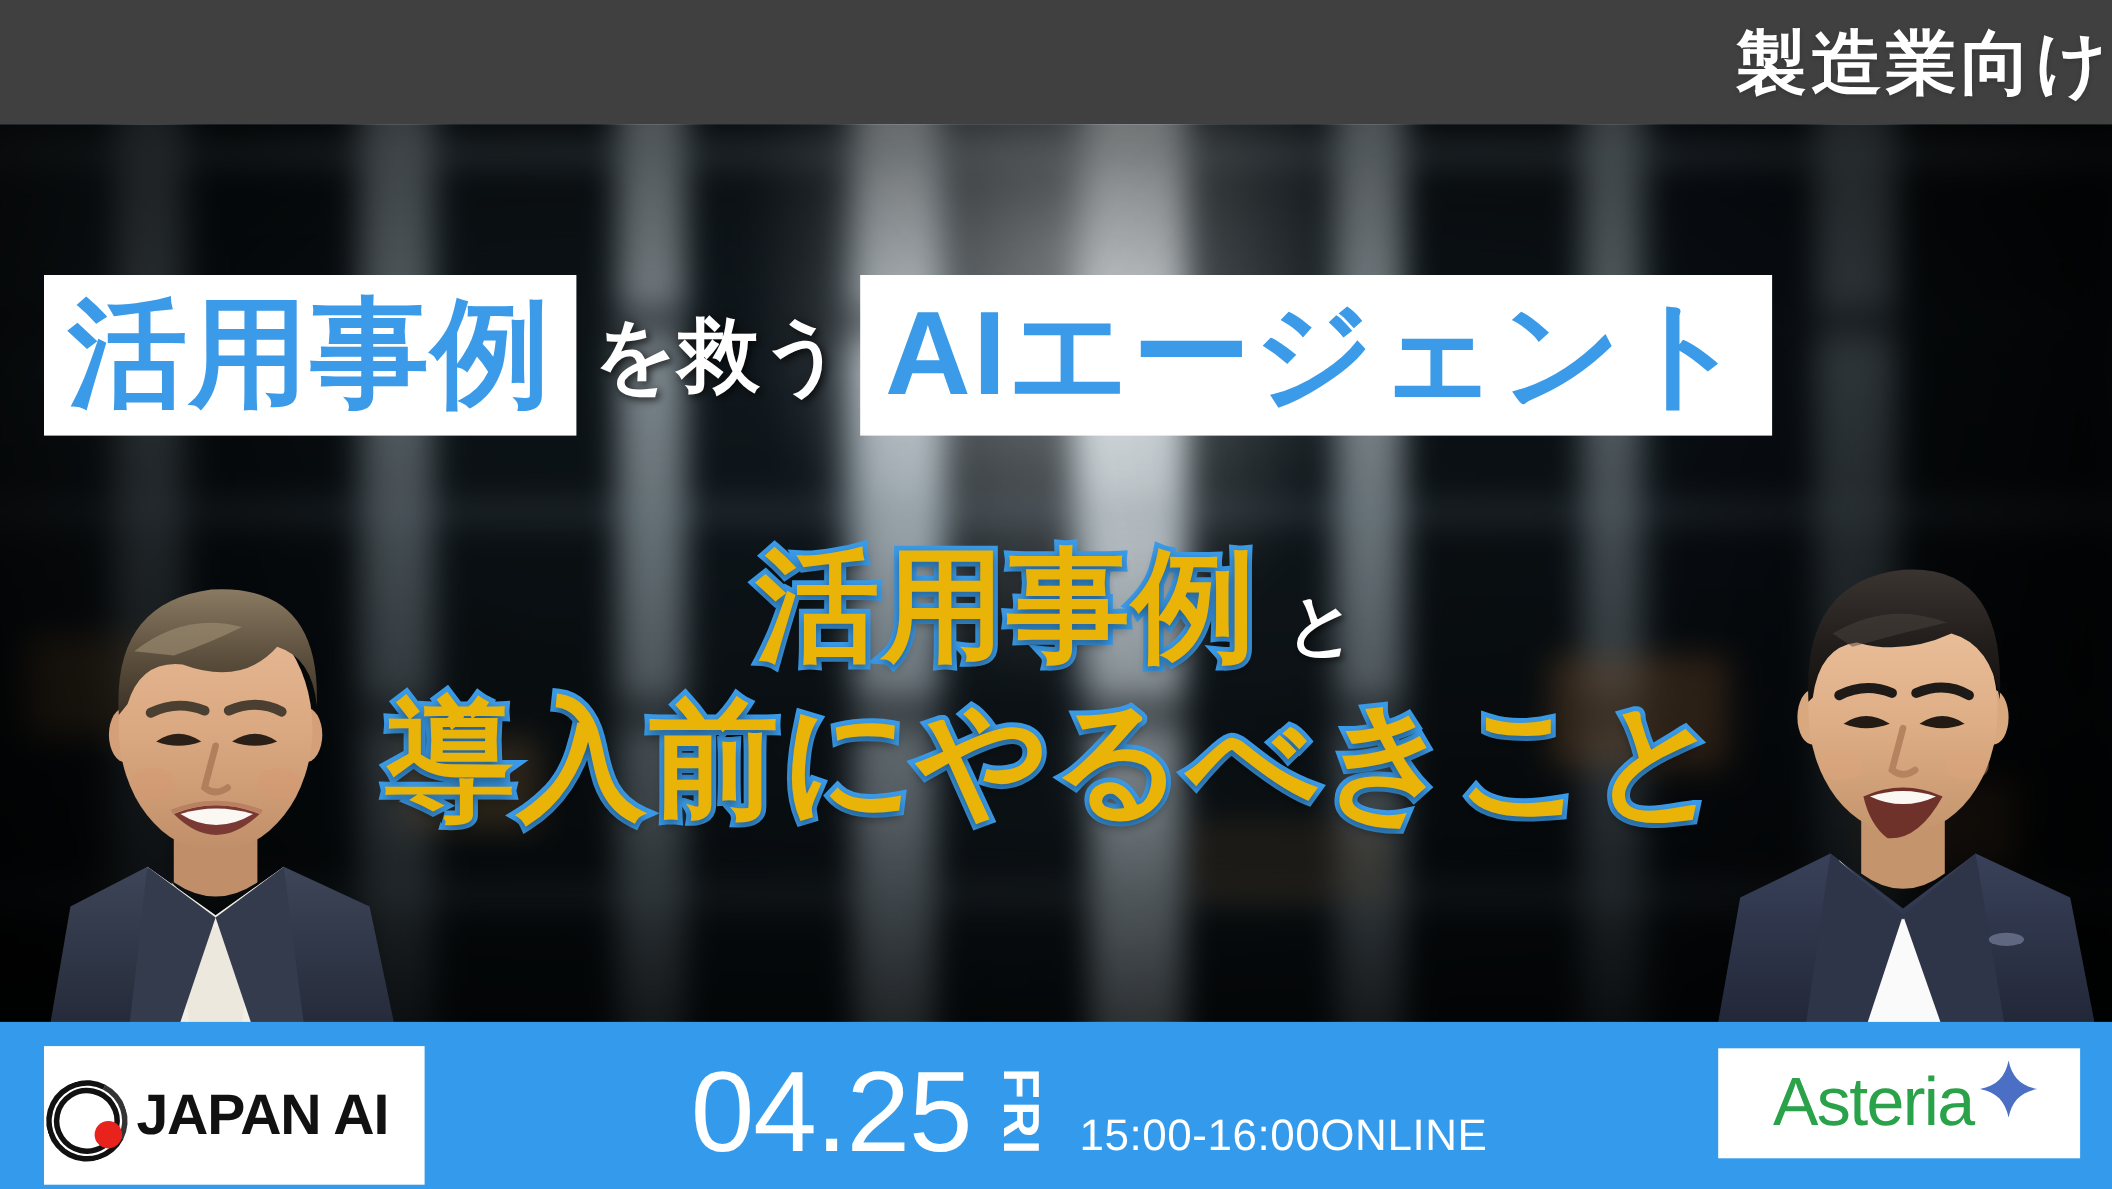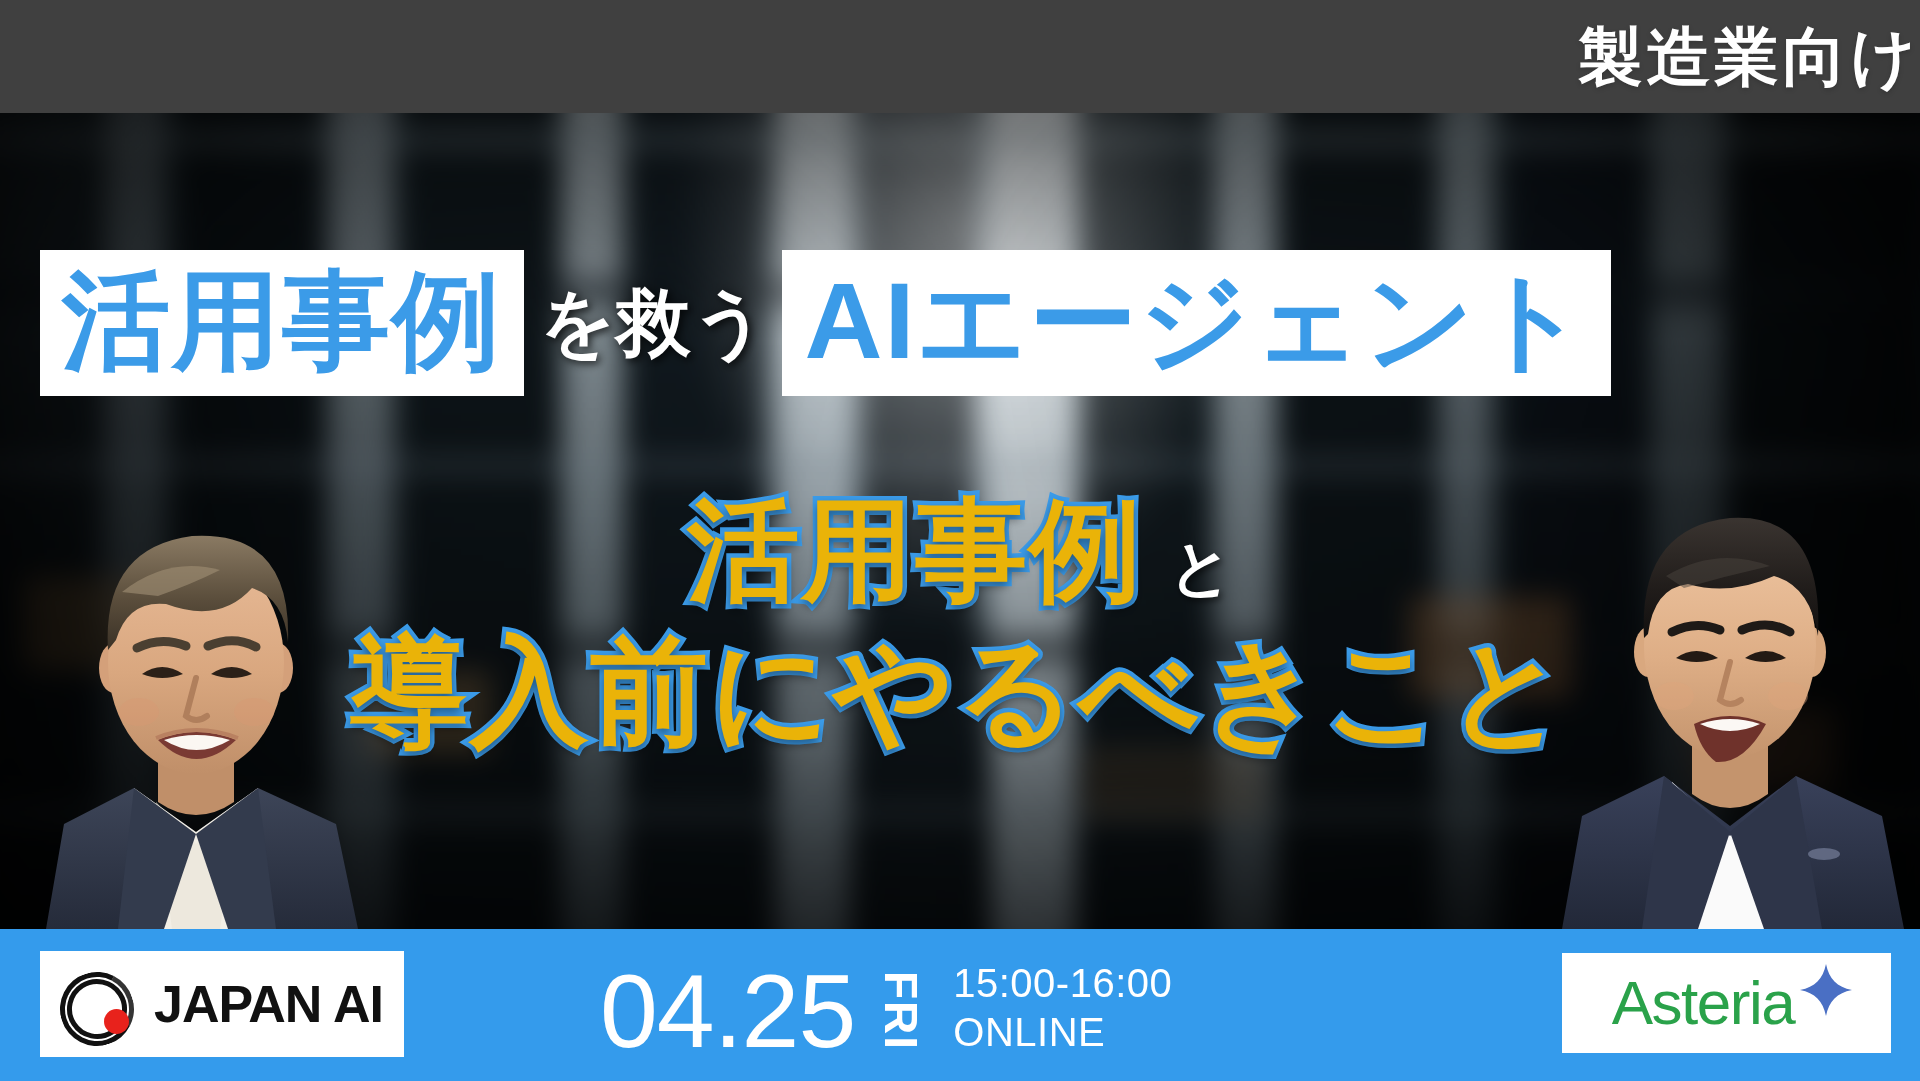--- a/index.html
+++ b/index.html
@@ -192,23 +192,22 @@
     z-index: 30;
   }
   .logo-box {
     position: absolute;
     background: #ffffff;
     display: flex;
     align-items: center;
   }
   .logo-japanai {
     left: 40px; top: 22px;
-    width: 346px; height: 106px;
-    padding-left: 18px;
-    gap: 24px;
+    width: 346px; height: 126px;
+    gap: 12px;
   }
   .japanai-mark {
     position: relative;
     width: 72px; height: 72px;
     flex: 0 0 auto;
   }
   .ring-outer {
     position: absolute; left: 2px; top: 4px;
     width: 64px; height: 64px;
     border: 5px solid #111111;
@@ -244,20 +243,21 @@
     display: flex;
     align-items: flex-end;
     z-index: 31;
   }
   .date-num {
     color: #ffffff;
     font-size: 104px;
     font-weight: 400;
     line-height: 0.98;
     letter-spacing: -1px;
+    margin-left: 28px;
   }
   .weekday-wrap {
     width: 56px;
     height: 104px;
     margin-left: 18px;
     display: flex;
     align-items: center;
     justify-content: center;
   }
   .weekday {
@@ -266,21 +266,21 @@
     font-weight: 700;
     letter-spacing: 2px;
     line-height: 1;
     transform: rotate(90deg);
     white-space: nowrap;
   }
   .time-block {
     margin-left: 24px;
     padding-bottom: 6px;
     display: flex;
-    flex-direction: column;
+    flex-direction: row;
     justify-content: flex-end;
     margin-top: 28px;
   }
   .time-line, .mode-line {
     color: #ffffff;
     font-size: 40px;
     font-weight: 400;
     line-height: 1.22;
     letter-spacing: 0.5px;
     white-space: nowrap;

